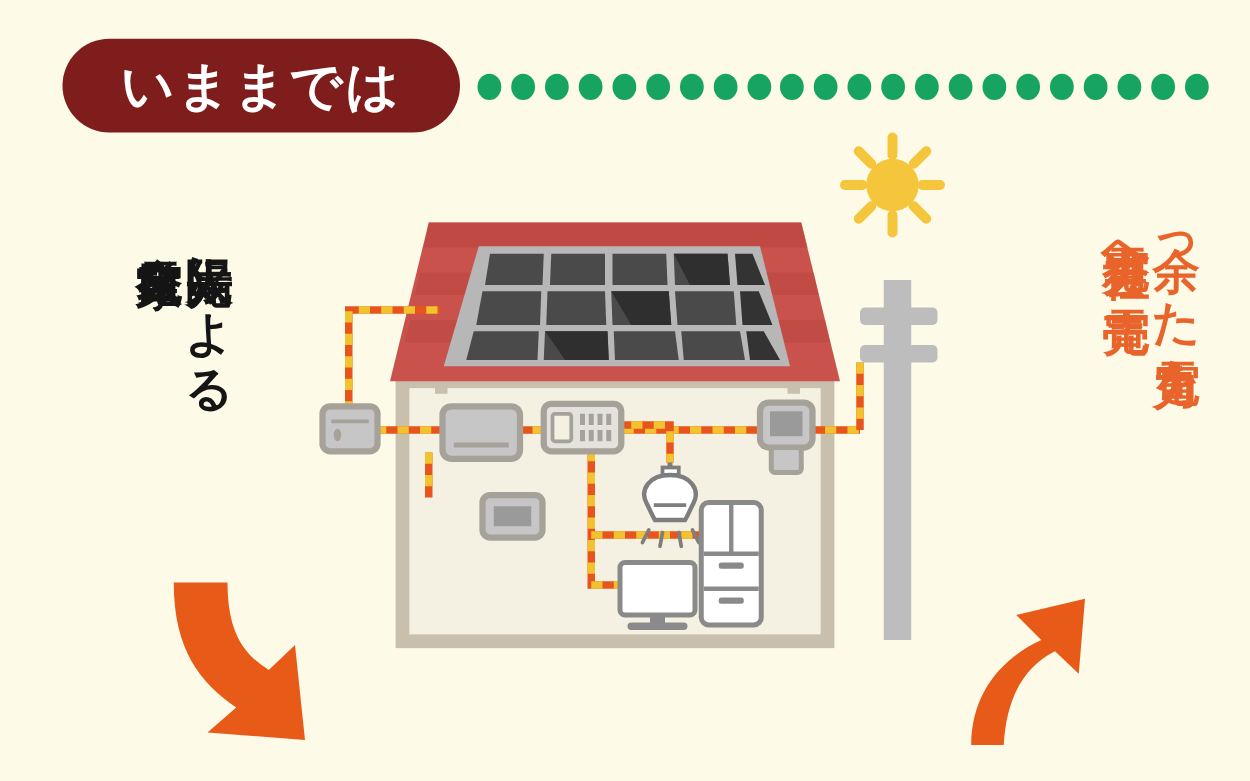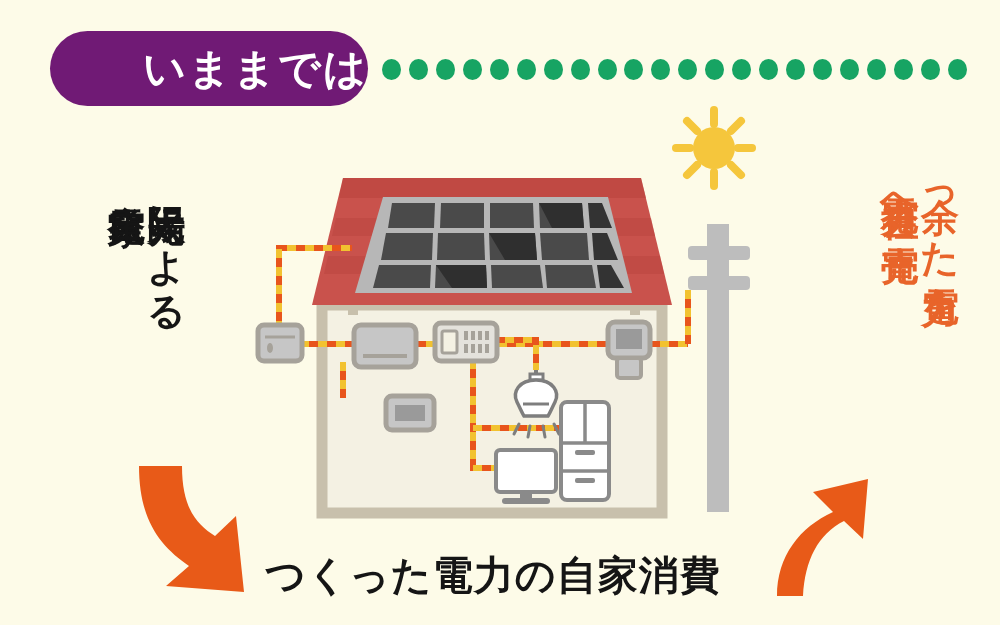--- a/index.html
+++ b/index.html
@@ -19,24 +19,24 @@
   }
 
   
   .badge {
     position: absolute;
     left: 50px;
     top: 31px;
     width: 318px;
     height: 75px;
     border-radius: 38px;
-    background: #701a75;
+    background: #7f1d1d;
     display: flex;
     align-items: center;
-    justify-content: flex-end;
+    justify-content: center;
   }
   .badge-label {
     color: #FFFFFF;
     font-size: 42px;
     font-weight: bold;
     letter-spacing: 2px;
     line-height: 1;
   }
 
   .dots-row {
@@ -300,15 +300,14 @@
   <div class="vtext" id="left-vtext">
     <span class="vcol">太陽光による</span>
     <span class="vcol">自家発電</span>
   </div>
 
   <div class="vtext" id="right-vtext">
     <span class="vcol">余った電力を</span>
     <span class="vcol">電力会社へ売電</span>
   </div>
 
-  <div class="bottom-caption">つくった電力の自家消費</div>
 
 </div>
 
 </body></html>

